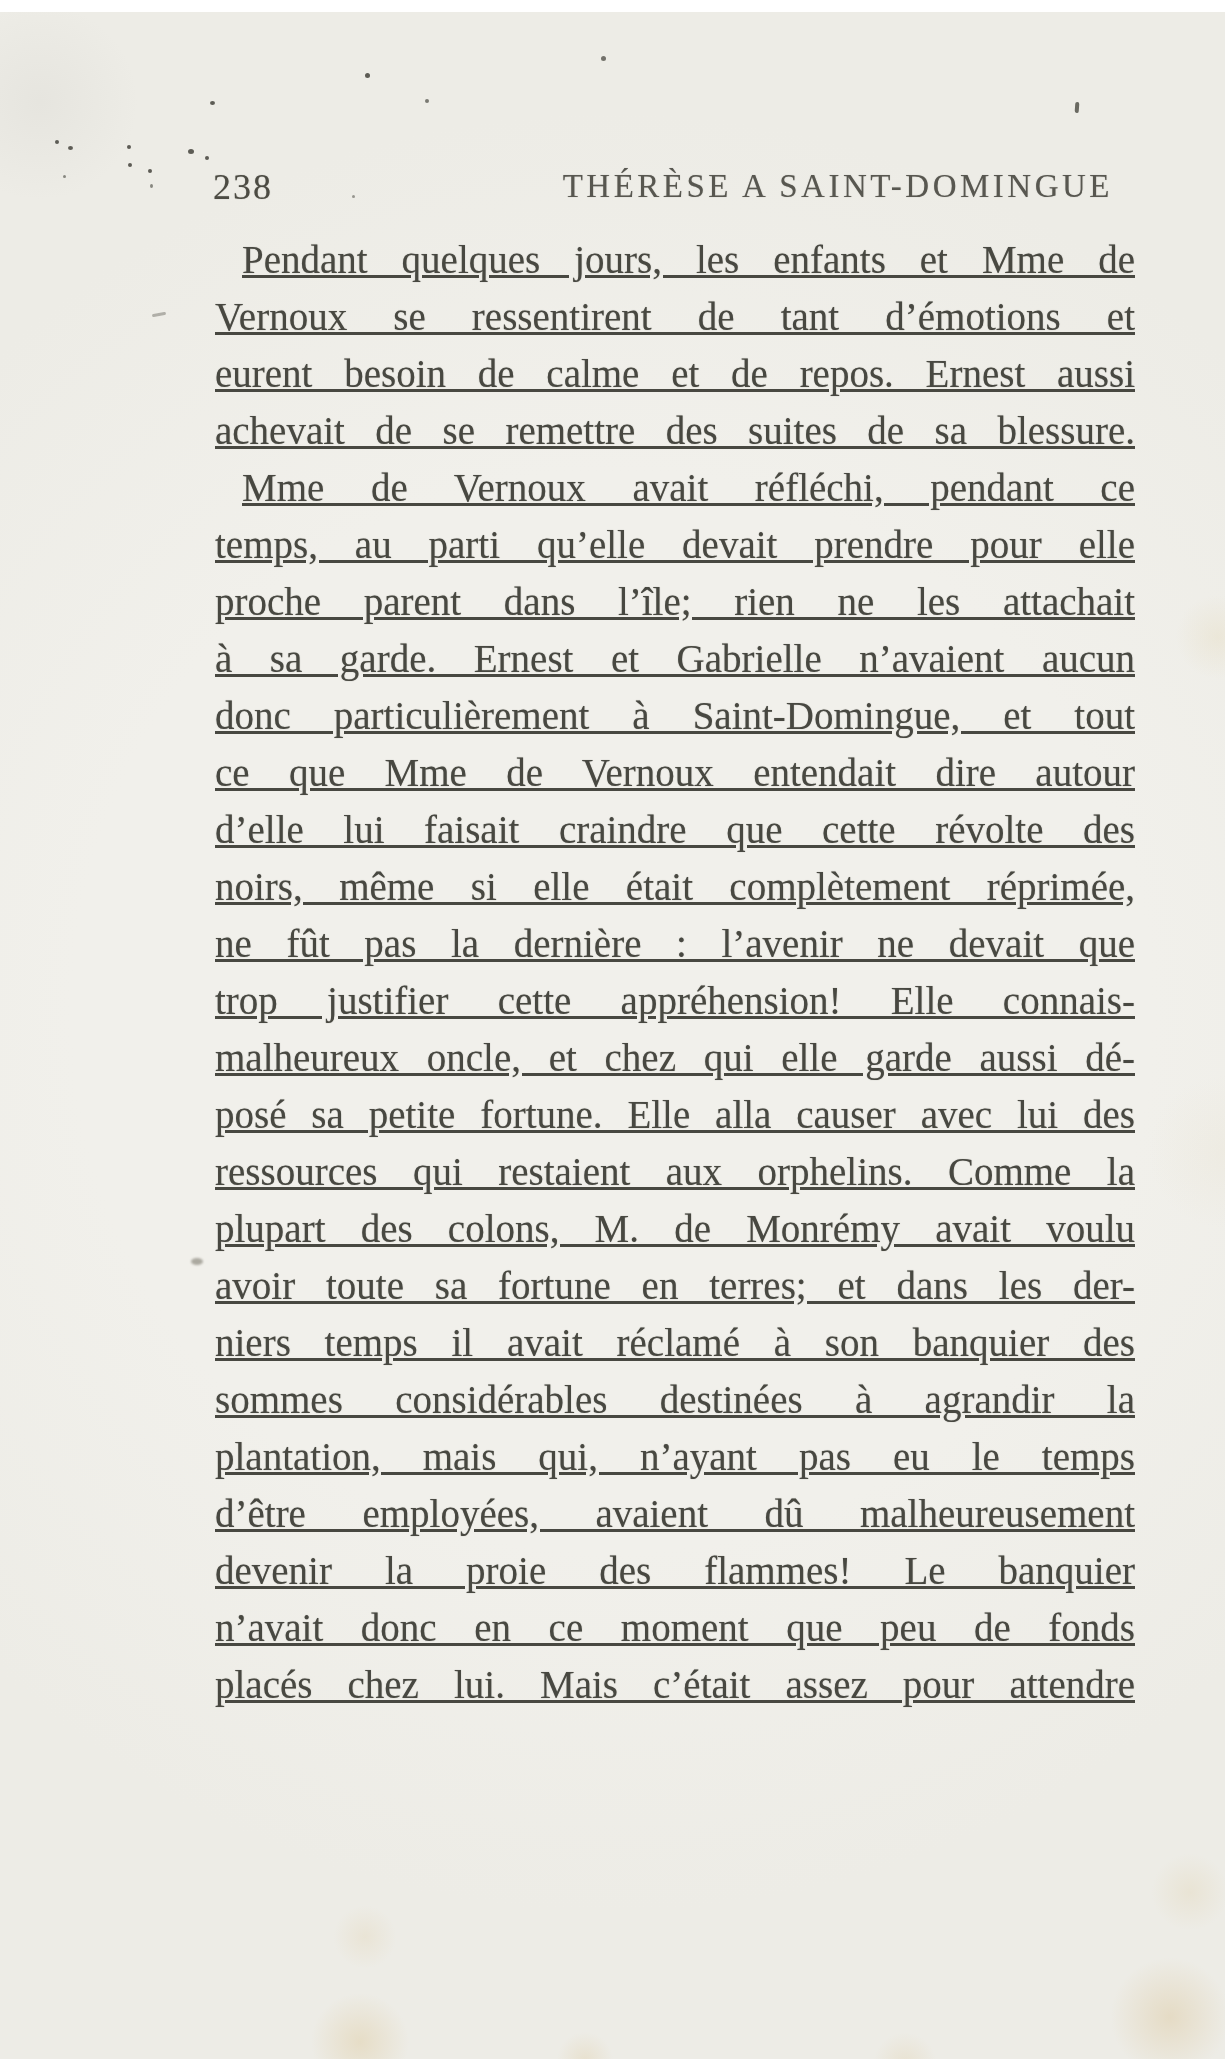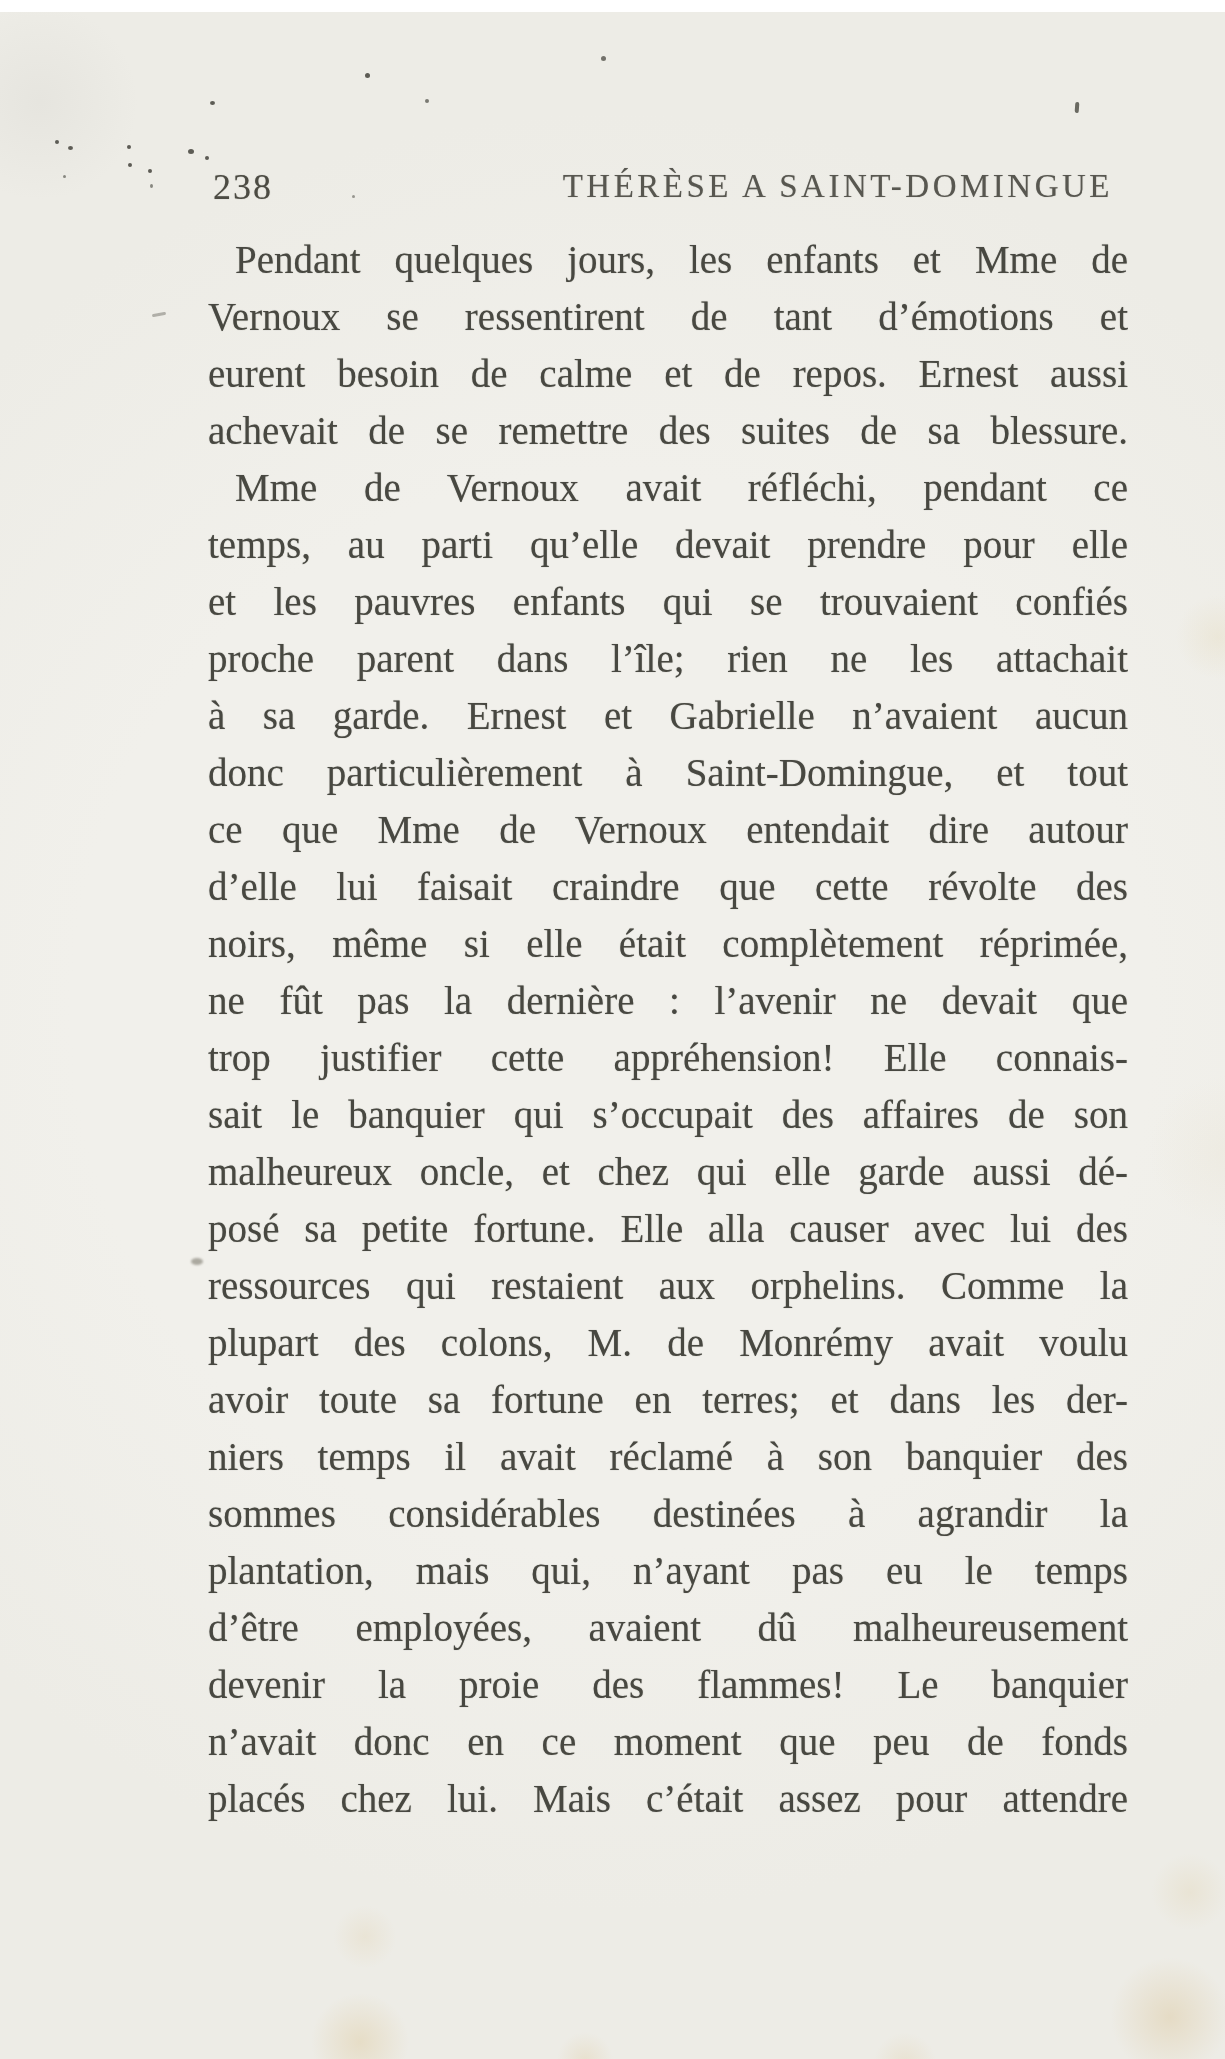--- a/index.html
+++ b/index.html
@@ -41,22 +41,23 @@
     text-align: right;
     transform: translateX(-22px);
     font-size: 33px;
     letter-spacing: 3.5px;
     padding-top: 4px;
     color: #585750;
     text-shadow: 0 0 1px rgba(88,87,80,.40);
   }
   .text-block {
     position: absolute;
-    left: 208px; top: 219px; width: 920px;
+    left: 215px; top: 219px; width: 920px;
     color: #484841;
+    text-decoration: underline;
   }
   .line {
     height: 57px;
     line-height: 57px;
     font-size: 39px;
     text-align: justify;
     text-align-last: justify;
     overflow: hidden;
     word-spacing: -1px;
     text-shadow: 0 0 1px rgba(72,72,65,.48);
@@ -105,30 +106,28 @@
     <span class="running-title">THÉRÈSE A SAINT-DOMINGUE</span>
   </div>
 
   <div class="text-block">
       <div class="line indent">Pendant quelques jours, les enfants et Mme de</div>
       <div class="line">Vernoux se ressentirent de tant d’émotions et</div>
       <div class="line">eurent besoin de calme et de repos. Ernest aussi</div>
       <div class="line">achevait de se remettre des suites de sa blessure.</div>
       <div class="line indent">Mme de Vernoux avait réfléchi, pendant ce</div>
       <div class="line">temps, au parti qu’elle devait prendre pour elle</div>
-      <div class="line">et les pauvres enfants qui se trouvaient confiés</div>
       <div class="line">proche parent dans l’île; rien ne les attachait</div>
       <div class="line">à sa garde. Ernest et Gabrielle n’avaient aucun</div>
       <div class="line">donc particulièrement à Saint-Domingue, et tout</div>
       <div class="line">ce que Mme de Vernoux entendait dire autour</div>
       <div class="line">d’elle lui faisait craindre que cette révolte des</div>
       <div class="line">noirs, même si elle était complètement réprimée,</div>
       <div class="line">ne fût pas la dernière : l’avenir ne devait que</div>
       <div class="line">trop justifier cette appréhension! Elle connais-</div>
-      <div class="line">sait le banquier qui s’occupait des affaires de son</div>
       <div class="line">malheureux oncle, et chez qui elle garde aussi dé-</div>
       <div class="line">posé sa petite fortune. Elle alla causer avec lui des</div>
       <div class="line">ressources qui restaient aux orphelins. Comme la</div>
       <div class="line">plupart des colons, M. de Monrémy avait voulu</div>
       <div class="line">avoir toute sa fortune en terres; et dans les der-</div>
       <div class="line">niers temps il avait réclamé à son banquier des</div>
       <div class="line">sommes considérables destinées à agrandir la</div>
       <div class="line">plantation, mais qui, n’ayant pas eu le temps</div>
       <div class="line">d’être employées, avaient dû malheureusement</div>
       <div class="line">devenir la proie des flammes! Le banquier</div>

